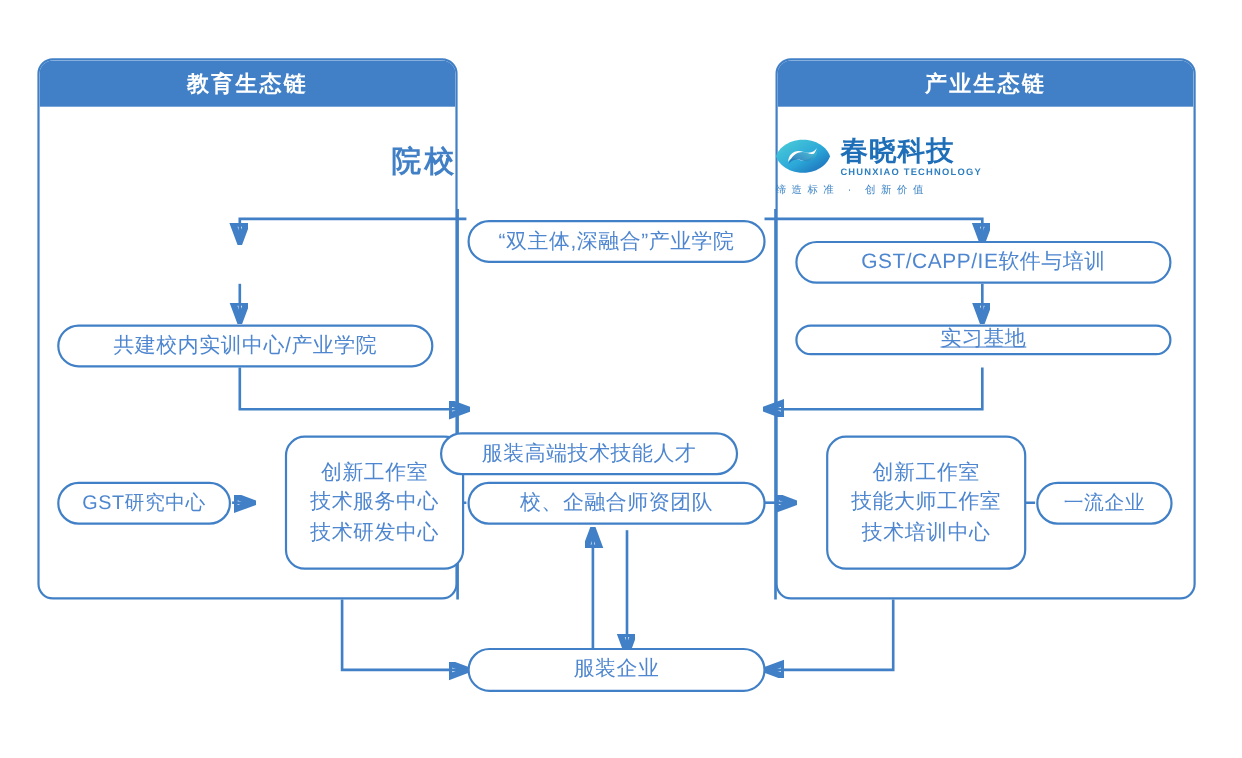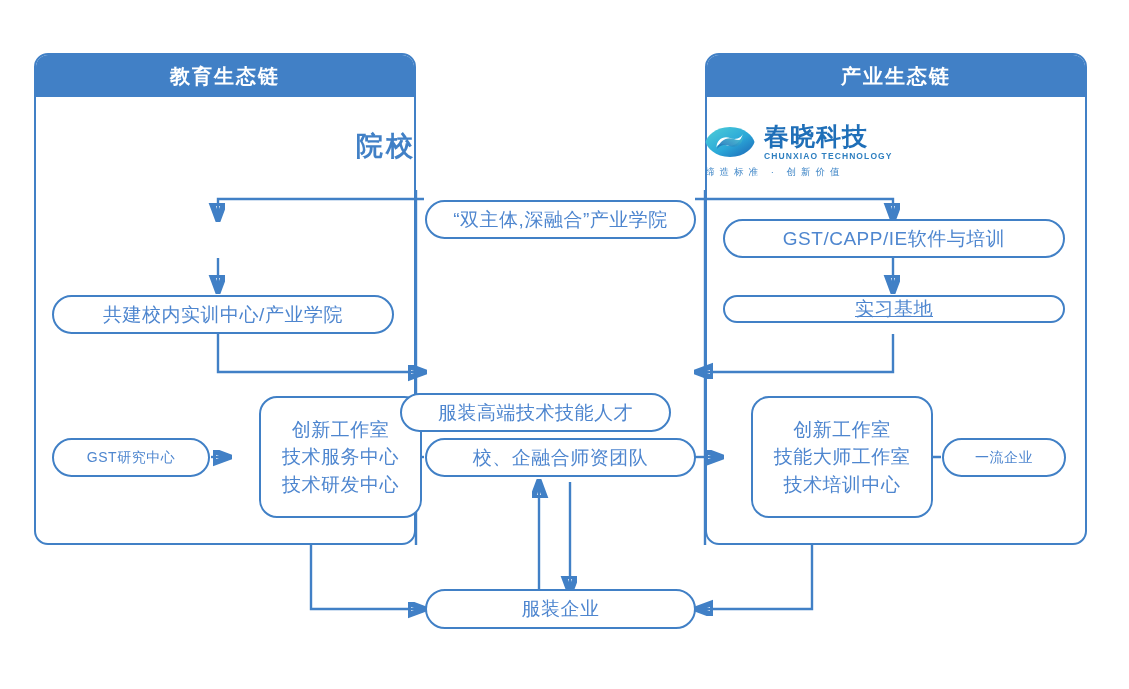--- a/index.html
+++ b/index.html
@@ -46,21 +46,21 @@
     align-items:center;
     justify-content:center;
     text-align:center;
     font-size:19px;
     line-height:1.45;
     letter-spacing:.5px;
     z-index:5;
   }
   .pill{border-radius:999px;}
   .rrect{border-radius:18px;margin-left:28px;}
-  .node.small{font-size:14px;}
+  .node.small{font-size:18px;}
   .node .ln{display:block;white-space:nowrap;}
 
   
   .sect-title{
     position:absolute;
     font-size:27px;
     font-weight:bold;
     color:#4180C6;
     letter-spacing:3px;
     text-align:right;

